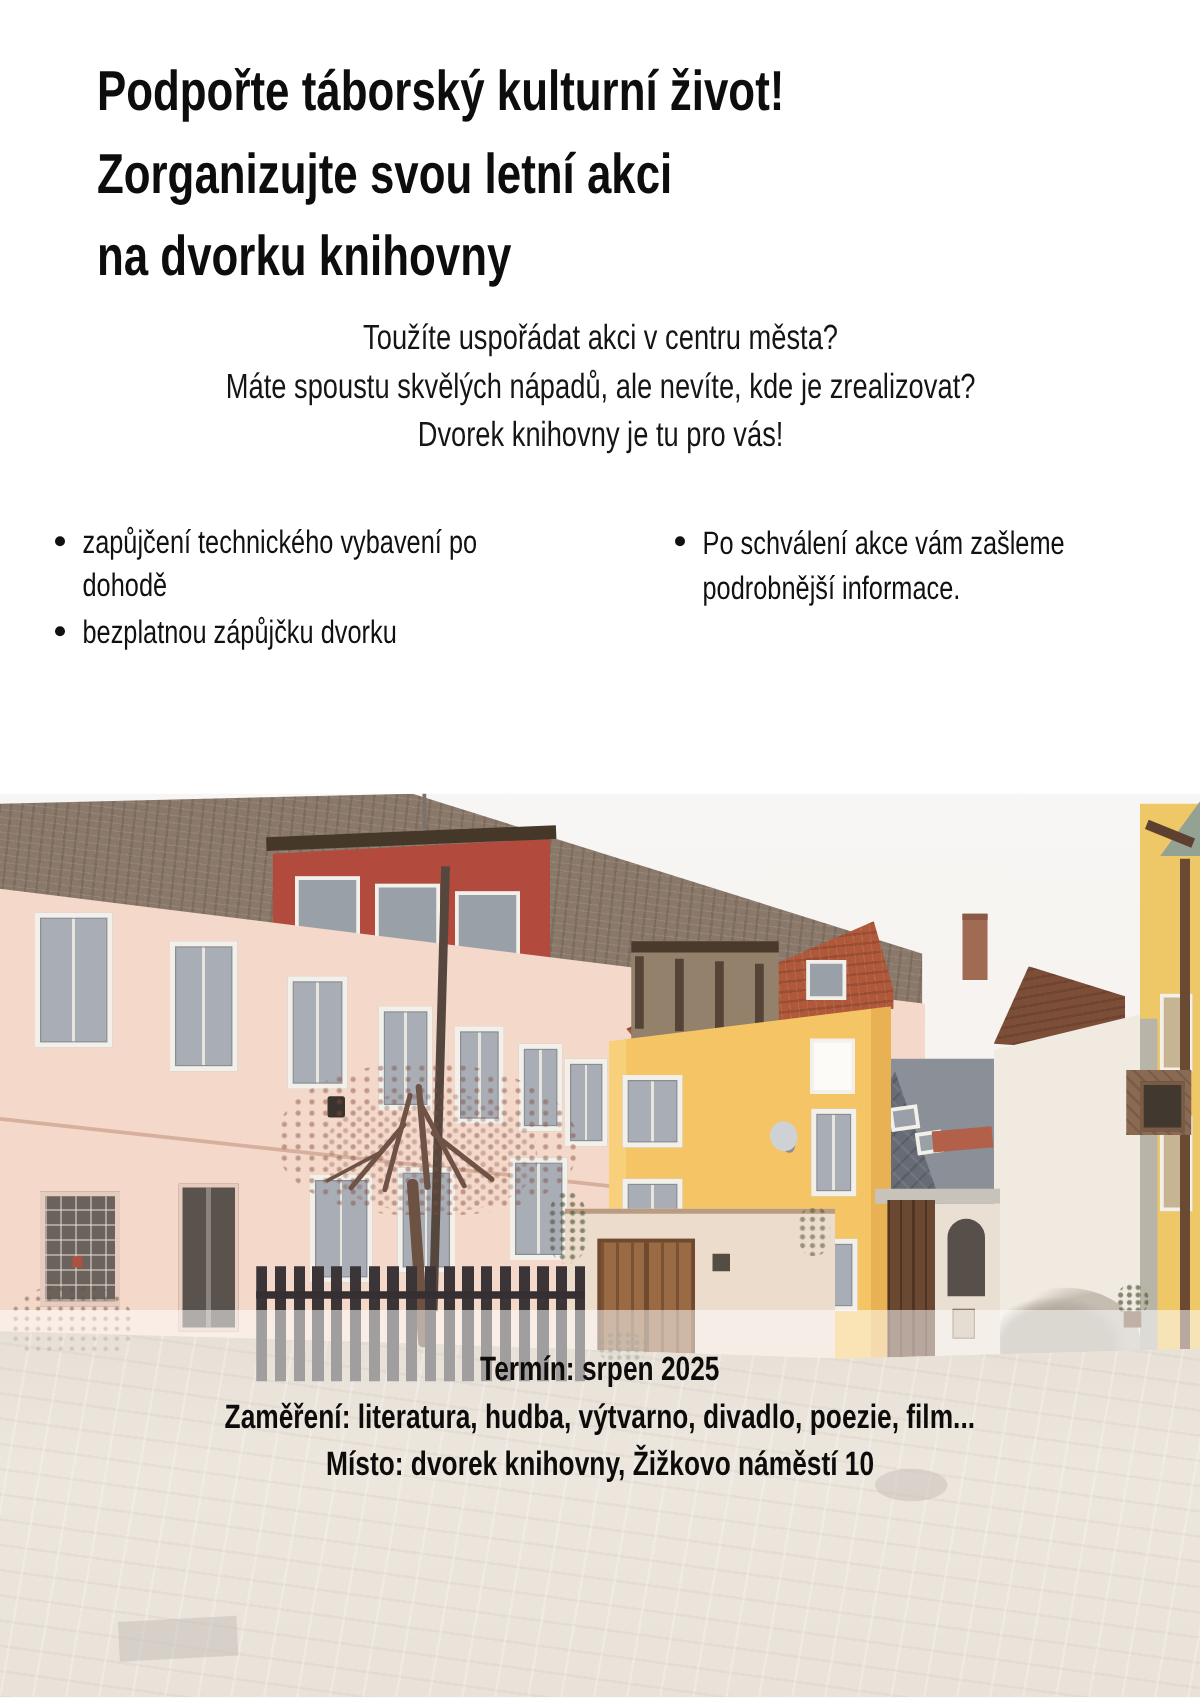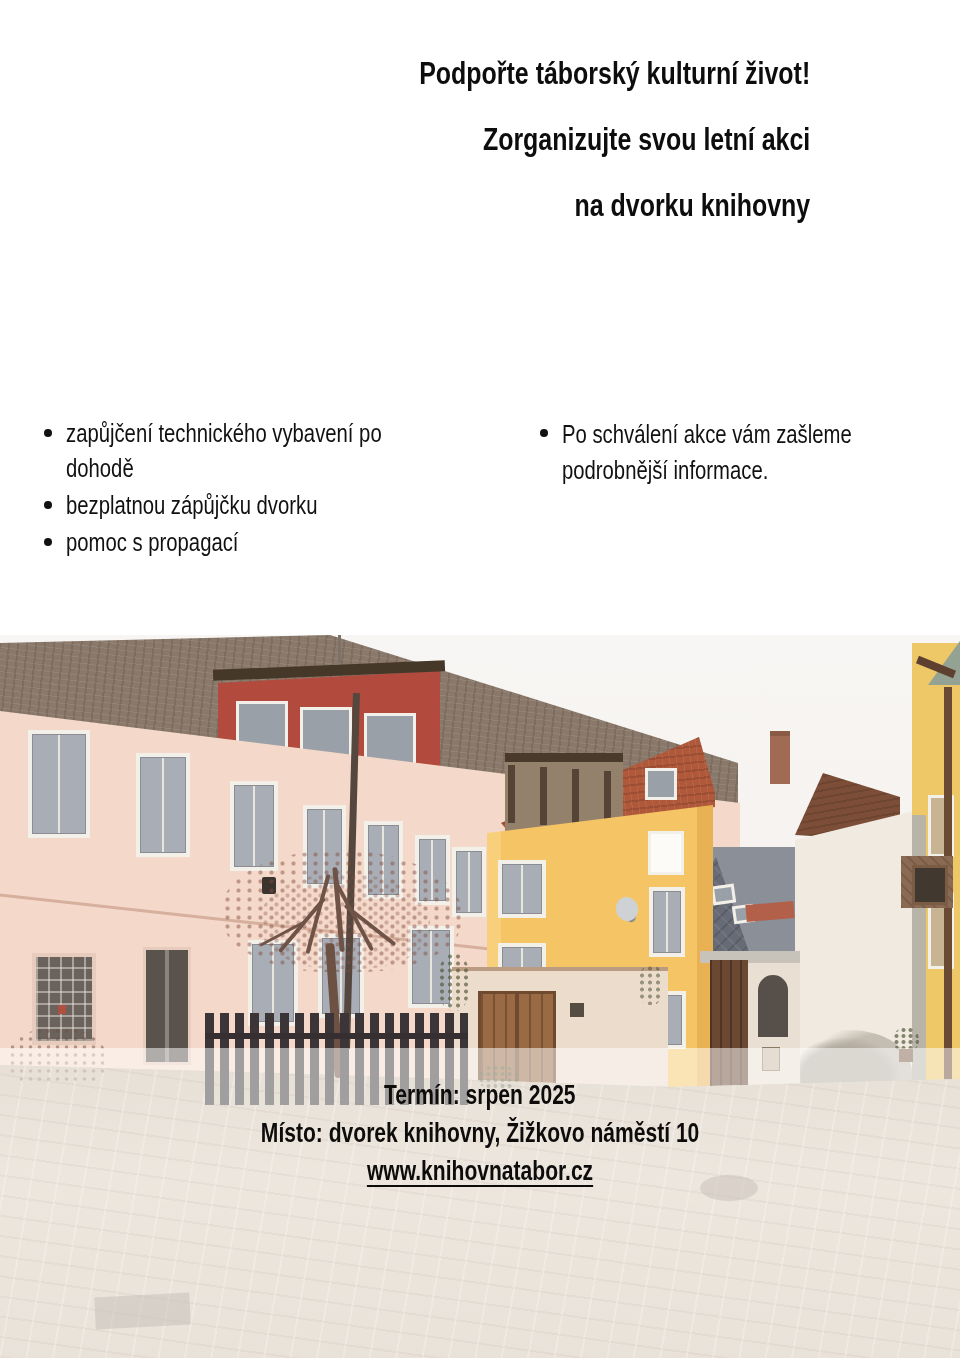--- a/index.html
+++ b/index.html
@@ -3,21 +3,21 @@
 <meta charset="utf-8">
 <style>
   html,body{margin:0;padding:0;background:#fff;}
   #page{position:relative;width:960px;height:1358px;margin:0 auto;background:#ffffff;
         overflow:hidden;font-family:"Liberation Sans","DejaVu Sans",sans-serif;color:#111;}
   .abs{position:absolute;}
   
   .cond{display:inline-block;transform:scaleX(0.78);transform-origin:50% 50%;white-space:pre-line;}
   .cond-l{display:inline-block;transform:scaleX(0.78);transform-origin:0 50%;white-space:pre-line;}
   
-  .title{left:0;right:95px;top:40px;text-align:right;font-size:32px;font-weight:700;
+  .title{left:0;right:95px;top:40px;text-align:left;font-size:45px;font-weight:700;
          line-height:66px;color:#0d0d0d;}
   .intro{left:0;right:0;top:250px;text-align:center;font-size:28px;font-weight:400;
          line-height:39px;color:#151515;}
   .colhead{font-size:34px;font-weight:700;line-height:40px;color:#0d0d0d;}
   ul.blist{list-style:none;margin:24px 0 0 0;padding:0;font-size:26px;line-height:35px;}
   ul.blist li{position:relative;padding-left:24px;margin-bottom:2px;}
   ul.blist li .dot{position:absolute;left:2px;top:13px;width:8px;height:8px;border-radius:50%;background:#111;}
   .col-right ul.blist{line-height:36px;}
   .col-right ul.blist li{margin-bottom:9px;}
   
@@ -44,26 +44,30 @@
 
 <div id="page">
 
   <div class="abs title">
     <span class="cond">Podpořte táborský kulturní život!
 Zorganizujte svou letní akci
 na dvorku knihovny</span>
   </div>
 
 
+  <div class="abs intro">
+    <span class="cond">Toužíte uspořádat akci v centru města?
+Máte spoustu skvělých nápadů, ale nevíte, kde je zrealizovat?
+Dvorek knihovny je tu pro vás!</span>
+  </div>
 
   <div class="abs col-left" style="left:42px;top:392px;width:450px;">
     <ul class="blist">
       <li><span class="dot"></span><span class="cond-l">zapůjčení technického vybavení po dohodě</span></li>
       <li><span class="dot"></span><span class="cond-l">bezplatnou zápůjčku dvorku</span></li>
-      <li><span class="dot"></span><span class="cond-l">pomoc s propagací</span></li>
     </ul>
   </div>
 
   <div class="abs col-right" style="left:538px;top:392px;width:410px;">
     <ul class="blist">
       <li><span class="dot"></span><span class="cond-l">Po schválení akce vám zašleme
 podrobnější informace.</span></li>
     </ul>
   </div>
 
@@ -211,17 +215,17 @@
                 background-image:radial-gradient(circle,rgba(85,90,60,.7) 0 1.5px,transparent 2.5px);background-size:7px 6px;"></div>
     <div class="abs" style="left:899px;top:414px;width:14px;height:13px;background:#7c5a44;"></div>
     <div class="abs" style="left:478px;top:430px;width:40px;height:26px;border-radius:50%;
                 background-image:radial-gradient(circle,rgba(70,85,55,.6) 0 1.5px,transparent 2.5px);background-size:7px 6px;"></div>
 
     <div class="abs" style="left:0;top:413px;width:960px;height:310px;background:rgba(255,255,255,.52);"></div>
   </div>
 
   <div class="abs footer">
     <div><span class="cond">Termín: srpen 2025</span></div>
+    <div><span class="cond">Zaměření: literatura, hudba, výtvarno, divadlo, poezie, film...</span></div>
     <div><span class="cond">Místo: dvorek knihovny, Žižkovo náměstí 10</span></div>
-    <div><span class="cond flink">www.knihovnatabor.cz</span></div>
   </div>
 
 </div>
 
 </body></html>

